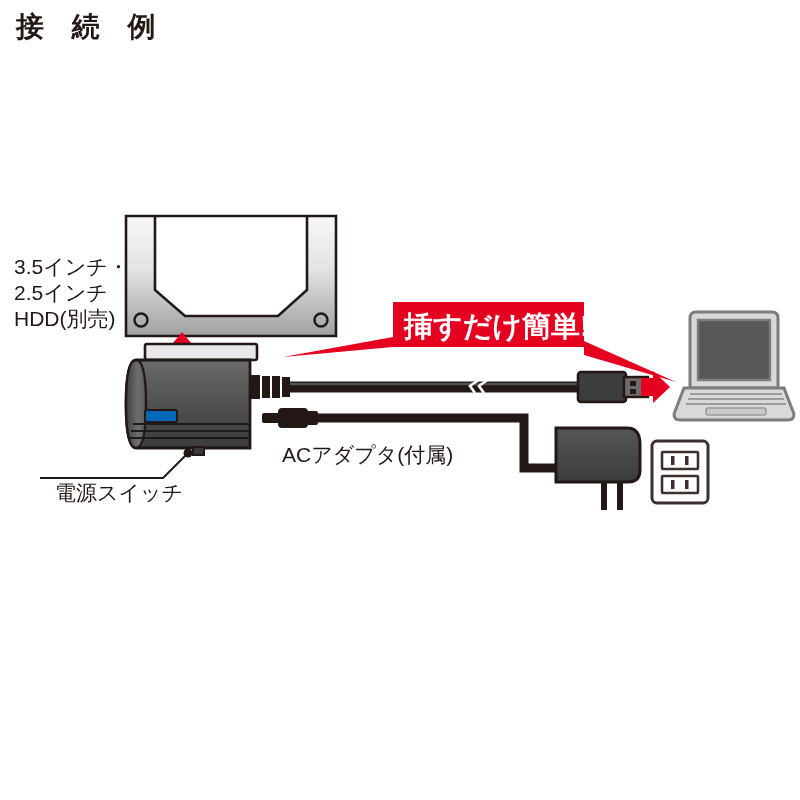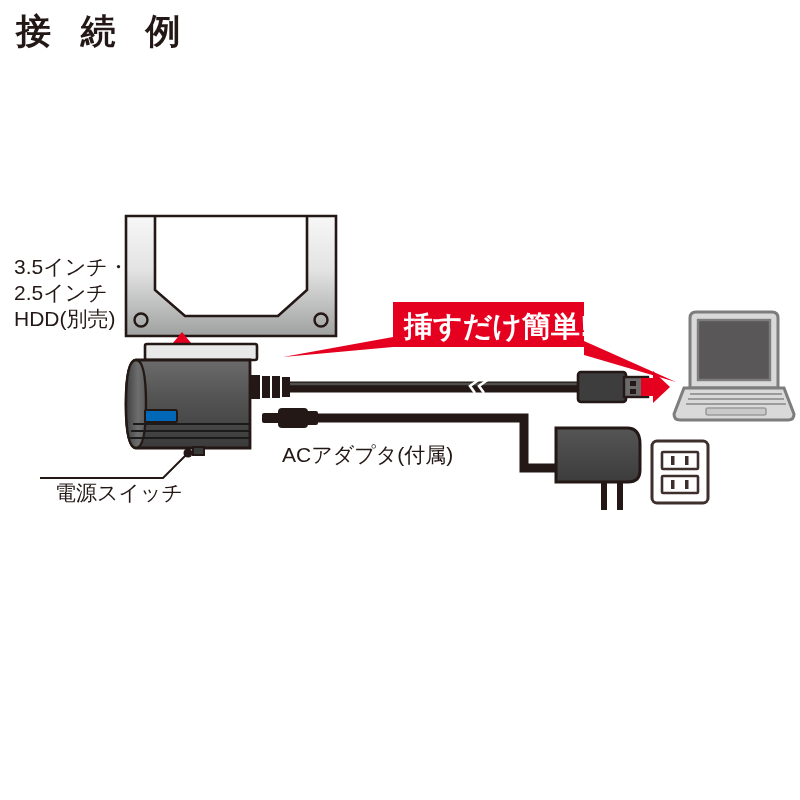--- a/index.html
+++ b/index.html
@@ -11,21 +11,21 @@
     width: 800px;
     height: 800px;
     position: relative;
     font-family: "Liberation Sans", "DejaVu Sans", sans-serif;
     overflow: hidden;
   }
   #page-title {
     position: absolute;
     left: 16px;
     top: 8px;
-    font-size: 35px;
+    font-size: 28px;
     font-weight: bold;
     color: #231815;
     letter-spacing: 10px;
     white-space: pre;
   }
   #diagram {
     position: absolute;
     left: 0;
     top: 0;
     width: 800px;

